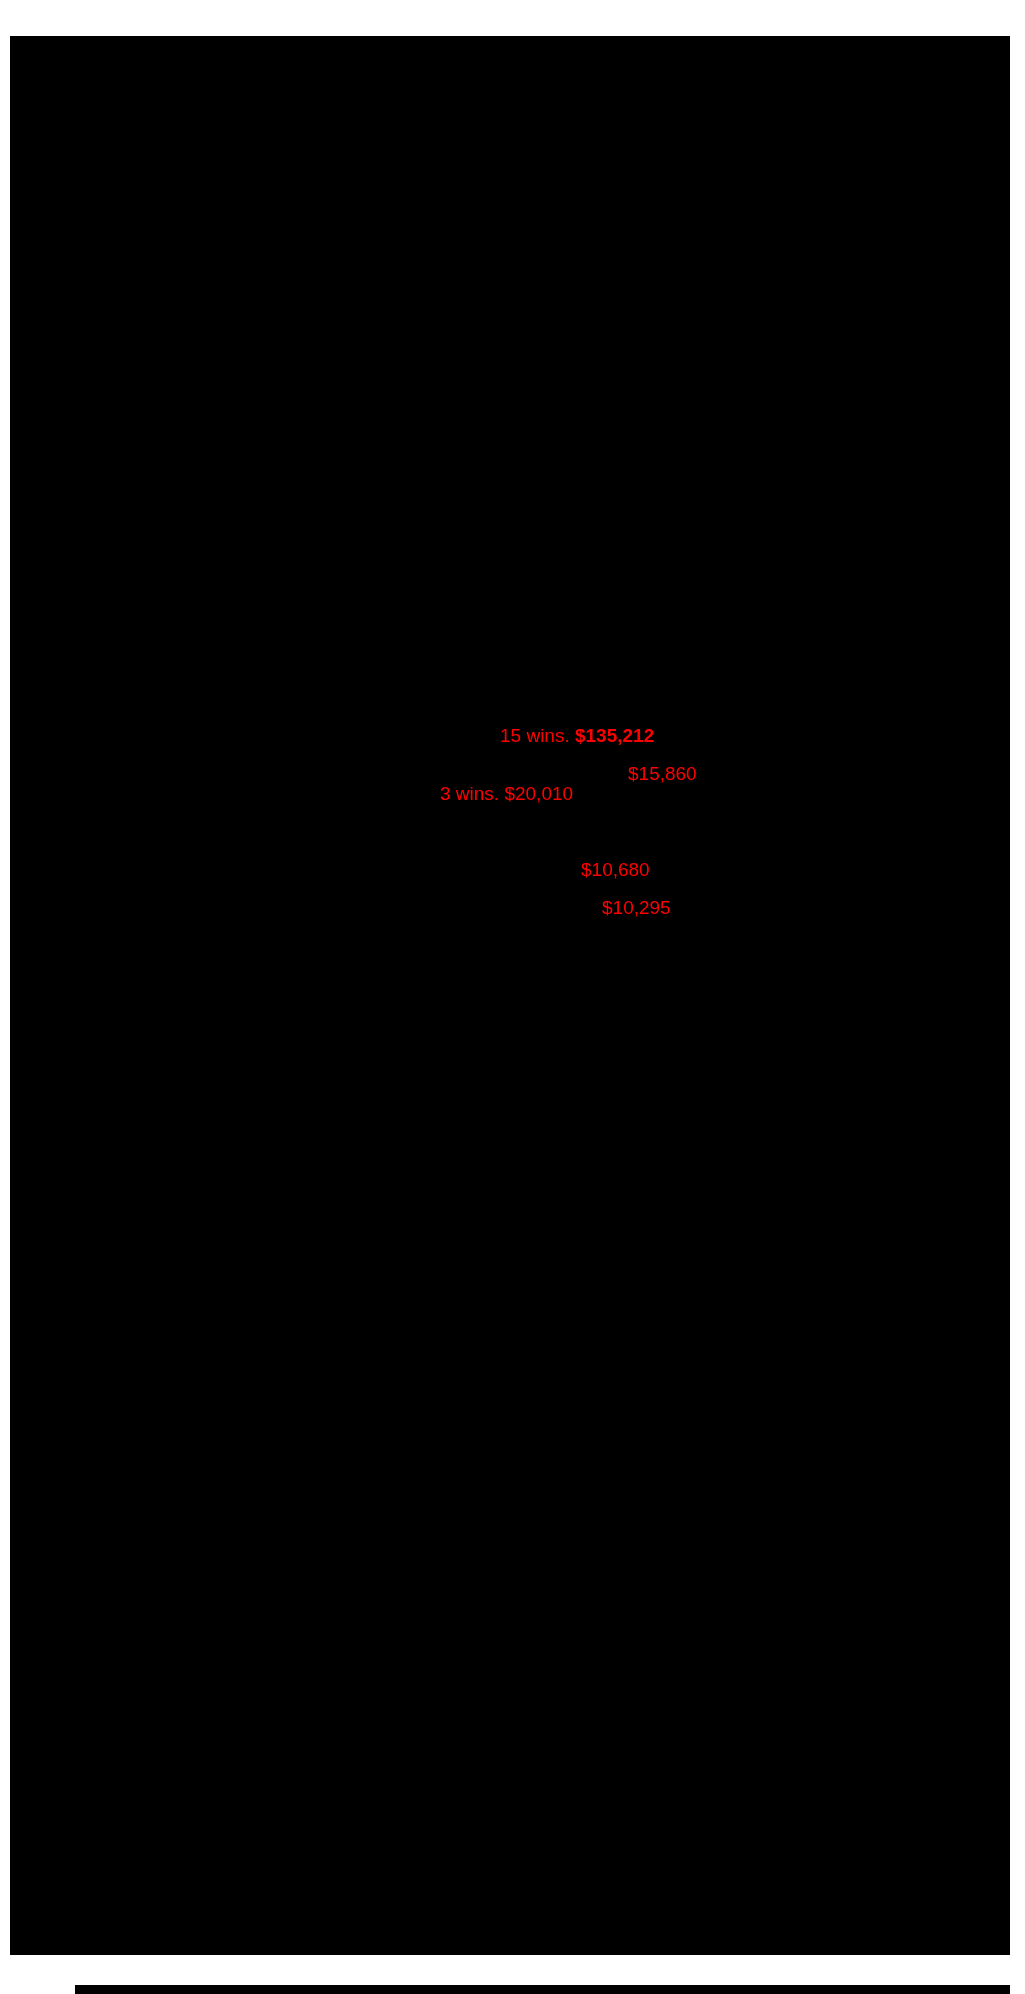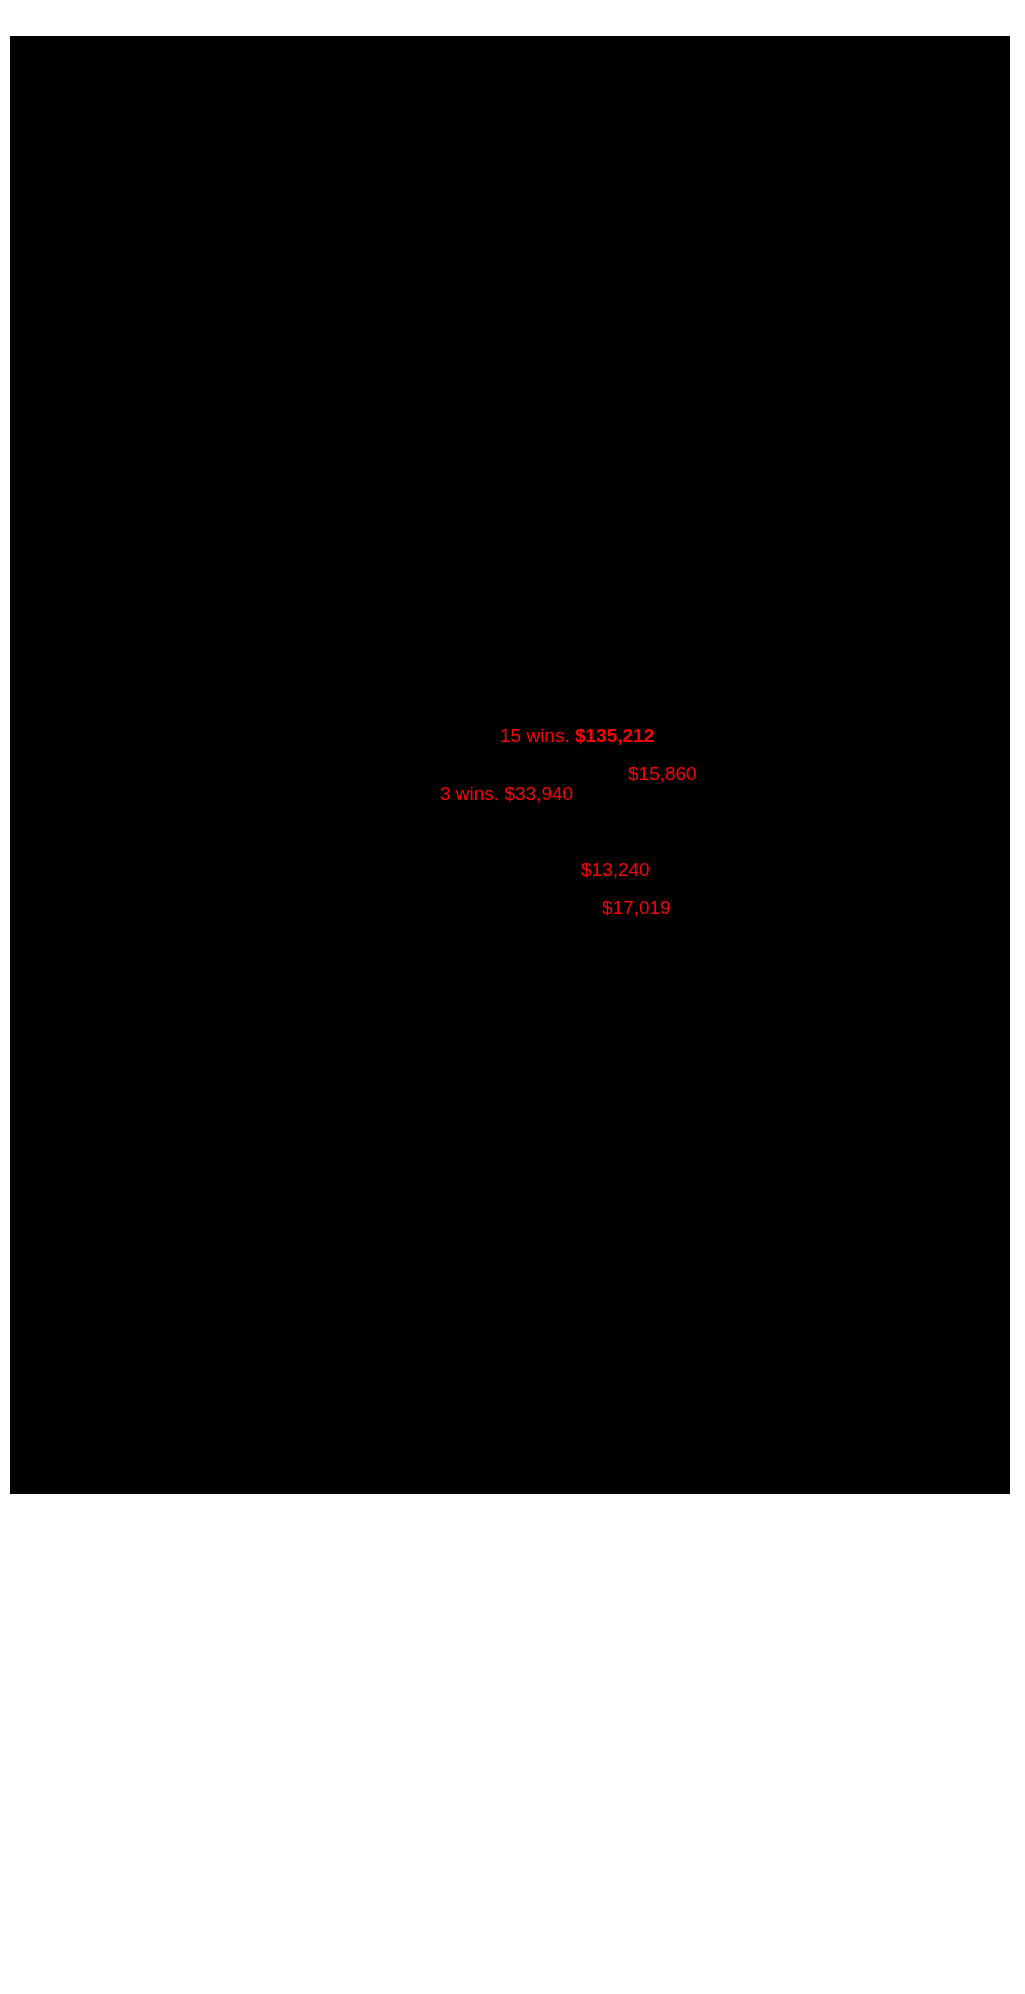--- a/index.html
+++ b/index.html
@@ -4,21 +4,21 @@
 <style>
   html, body {
     margin: 0;
     padding: 0;
     background: #ffffff;
     font-family: "Liberation Sans", sans-serif;
   }
   .canvas {
     position: relative;
     width: 1025px;
-    height: 1494px;
+    height: 1994px;
     background: #ffffff;
     overflow: hidden;
   }
   
   .page-black {
     position: absolute;
     left: 10px;
     top: 36px;
     width: 1000px;
     height: 1919px;
@@ -58,23 +58,23 @@
 
   <div class="page-black">
 
     <div class="annotation ann-1">
       <span>15 wins.</span>
       <span class="bold">$135,212</span>
     </div>
 
     <div class="annotation ann-2">$15,860</div>
 
-    <div class="annotation ann-3">3 wins. $33,940</div>
+    <div class="annotation ann-3">3 wins. $20,010</div>
 
-    <div class="annotation ann-4">$13,240</div>
+    <div class="annotation ann-4">$10,680</div>
 
-    <div class="annotation ann-5">$17,019</div>
+    <div class="annotation ann-5">$10,295</div>
 
   </div>
 
   <div class="bottom-strip"></div>
 
 </div>
 
 </body></html>

